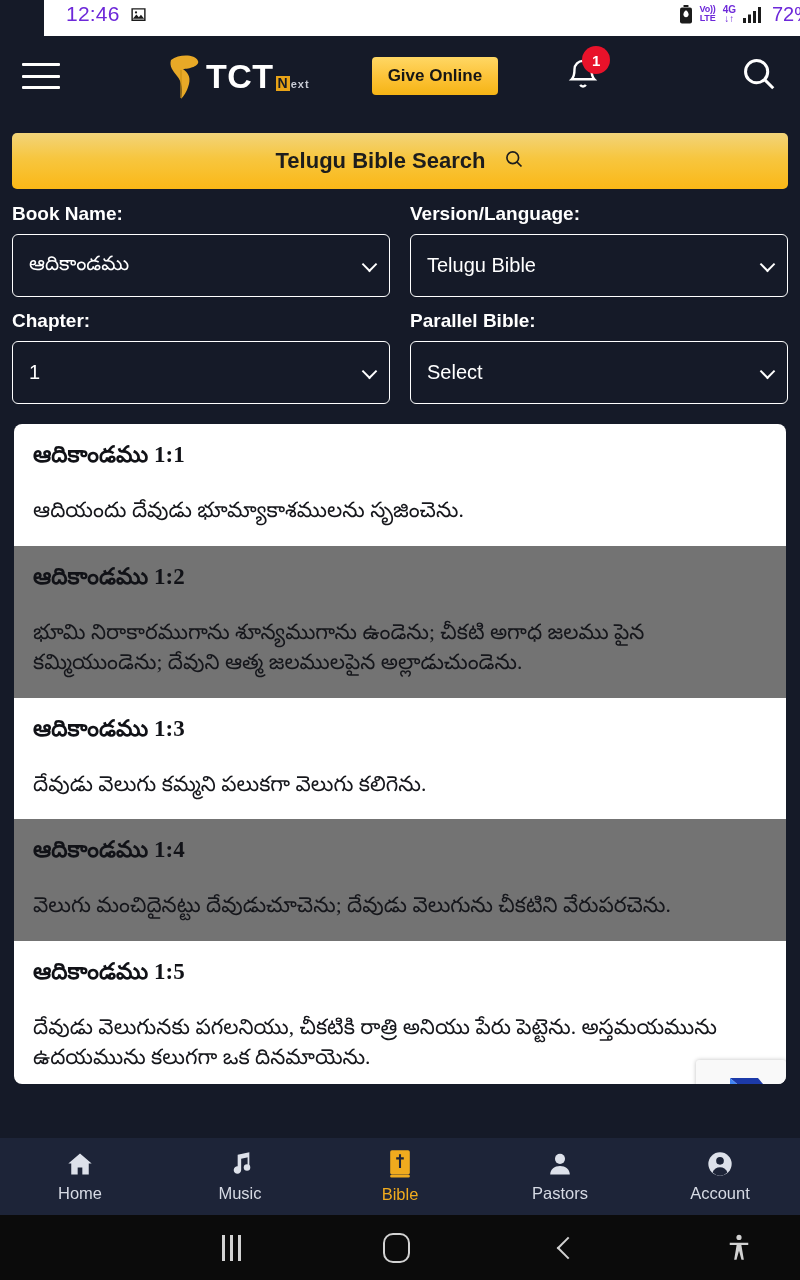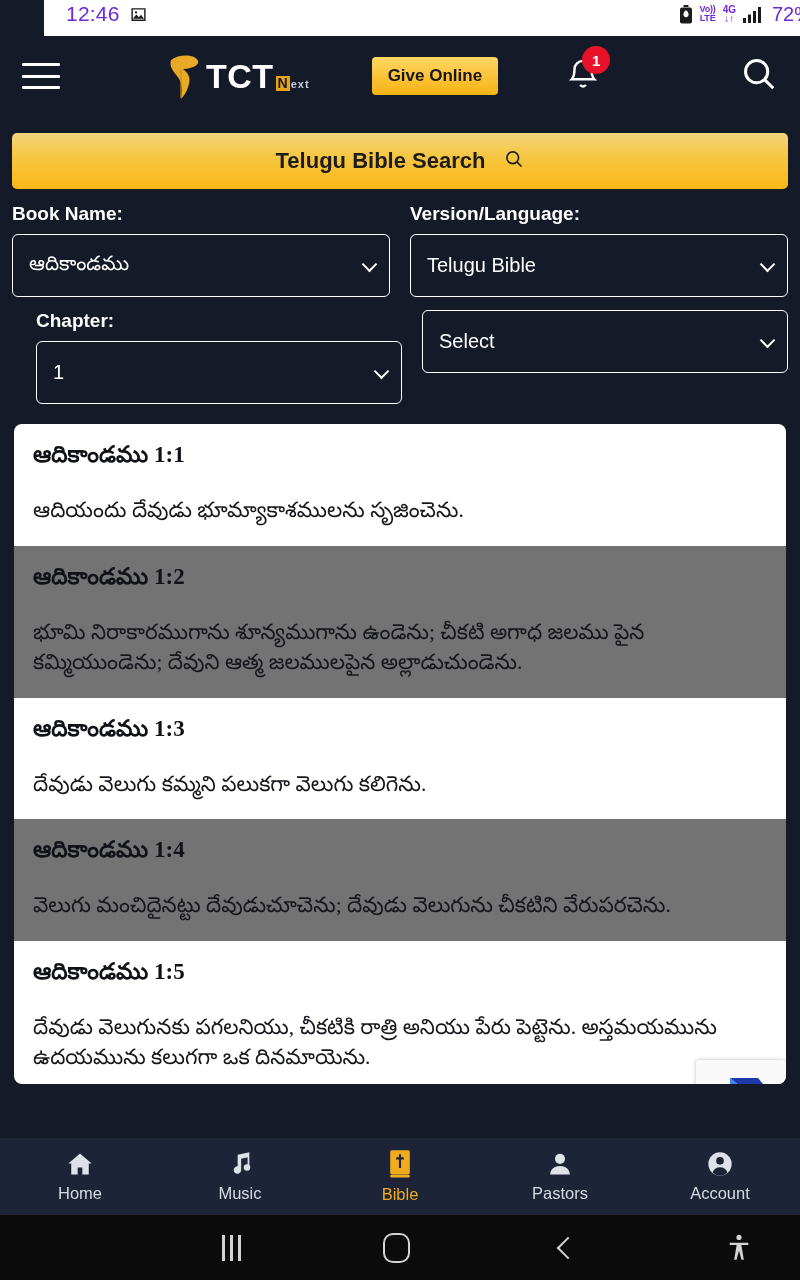--- a/index.html
+++ b/index.html
@@ -98,21 +98,21 @@
     padding:0 16px;
     display:flex; align-items:center;
     position:relative; cursor:pointer;
   }
   .select-box .chev{
     position:absolute; right:14px; top:50%;
     width:11px; height:11px;
     border-right:2px solid #fff; border-bottom:2px solid #fff;
     transform:translateY(-65%) rotate(45deg);
   }
-  .form-row + .form-row{ margin-top:13px;margin-left:24px; }
+  .form-row + .form-row{ margin-top:13px; }
 
   
   .verse-card{
     margin:20px 14px 0 14px;
     background:#ffffff;
     border-radius:8px;
     height:660px;
     overflow:hidden;
     position:relative;
   }
@@ -287,20 +287,21 @@
 
   <div class="form-row">
     <div class="form-col">
       <label class="field-label">Chapter:</label>
       <div class="select-box">
         <span>1</span>
         <span class="chev"></span>
       </div>
     </div>
     <div class="form-col">
+      <label class="field-label">Parallel Bible:</label>
       <div class="select-box">
         <span>Select</span>
         <span class="chev"></span>
       </div>
     </div>
   </div>
 </div>
 
 <div class="verse-card">
 

